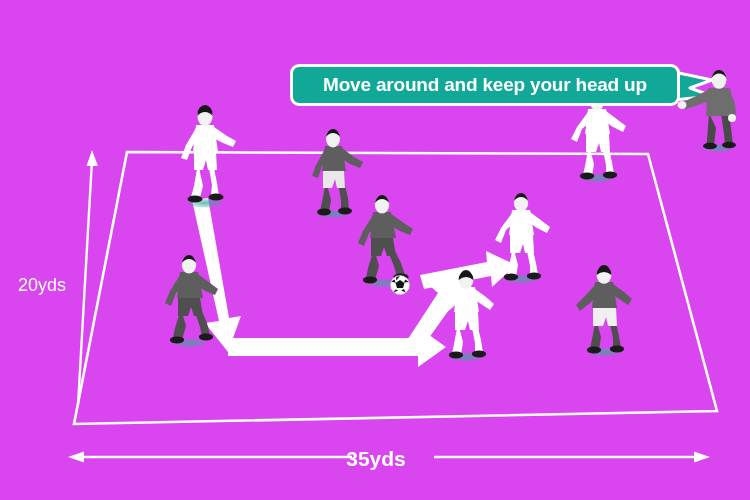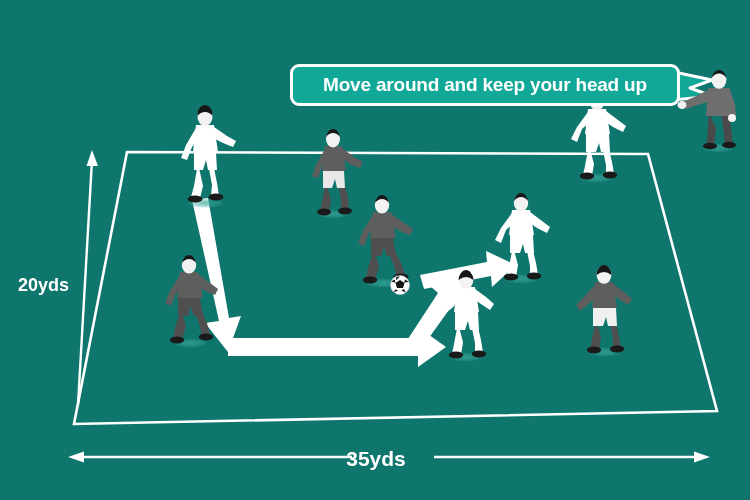--- a/index.html
+++ b/index.html
@@ -1,18 +1,18 @@
 <!DOCTYPE html>
 <html><head>
 <meta charset="utf-8">
 <style>
   html,body{margin:0;padding:0;background:#fff;}
   #stage{
     position:relative;width:750px;height:500px;overflow:hidden;
-    background:#0f766e;
+    background:#d946ef;
     font-family:"Liberation Sans", sans-serif;
   }
   .layer{position:absolute;left:0;top:0;width:750px;height:500px;}
   svg.layer{display:block;}
 
   
   #bubble{
     position:absolute;left:290px;top:64px;width:390px;height:42px;
     background:#12a898;border:3px solid #ffffff;border-radius:9px;
     box-sizing:border-box;
@@ -20,21 +20,21 @@
     z-index:6;
   }
   #bubble-text{
     color:#ffffff;font-size:19px;font-weight:bold;letter-spacing:-0.2px;
     white-space:nowrap;
   }
 
   
   #label-height{
     position:absolute;left:18px;top:275px;z-index:7;
-    color:#ffffff;font-size:18px;font-weight:bold;
+    color:#ffffff;font-size:18px;font-weight:normal;
   }
   #label-width{
     position:absolute;left:376px;top:447px;z-index:7;
     color:#ffffff;font-size:21px;font-weight:bold;
     transform:translateX(-50%);
   }
 </style>
 </head>
 <body>
 

